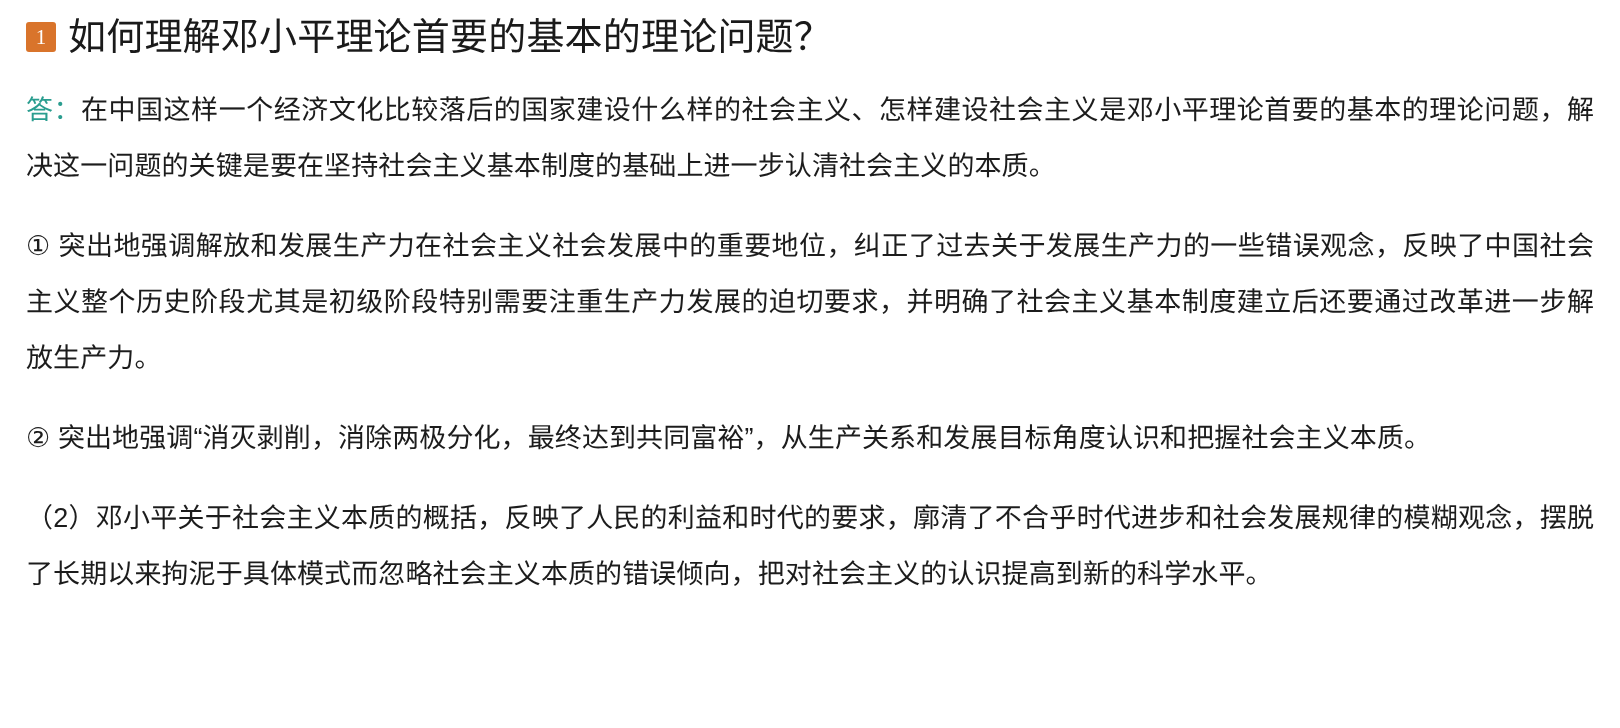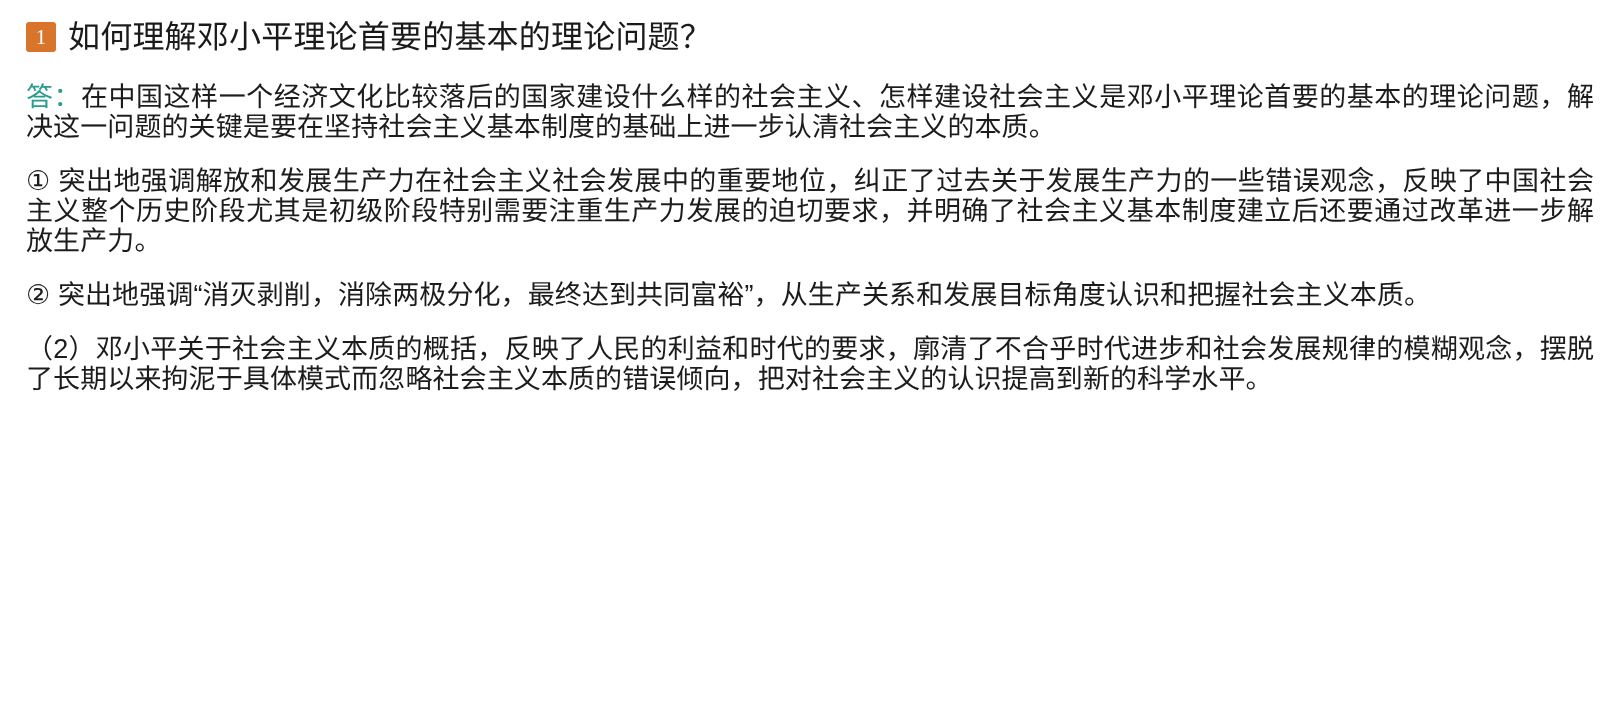--- a/index.html
+++ b/index.html
@@ -34,38 +34,38 @@
     background: #d9742b;
     color: #ffffff;
     border-radius: 3px;
     font-size: 21px;
     line-height: 30px;
     text-align: center;
     font-family: "Liberation Serif", "DejaVu Serif", serif;
     margin-top: 4px;
   }
   .q-text {
-    font-size: 32px;
+    font-size: 38px;
     line-height: 38px;
     color: #1a1a1a;
     letter-spacing: 0.2px;
   }
   
   .answer-block {
     display: block;
     margin-bottom: 24px;
   }
   .answer-label {
     color: #2a9d8f;
     font-size: 27px;
   }
   p.para {
     margin: 0 0 24px 0;
     font-size: 27px;
-    line-height: 30px;
+    line-height: 56px;
     color: #1c1c1c;
     text-align: justify;
     text-justify: inter-ideograph;
     letter-spacing: 0.1px;
   }
   p.para:last-child {
     margin-bottom: 12px;
   }
 </style>
 </head>

